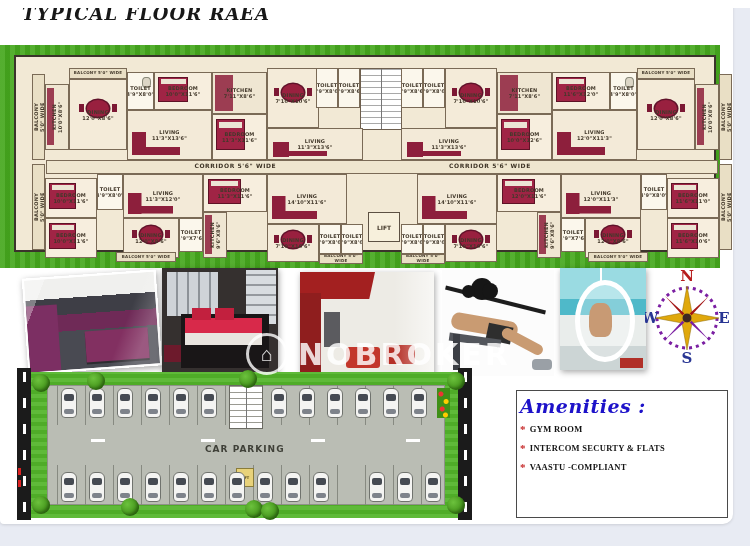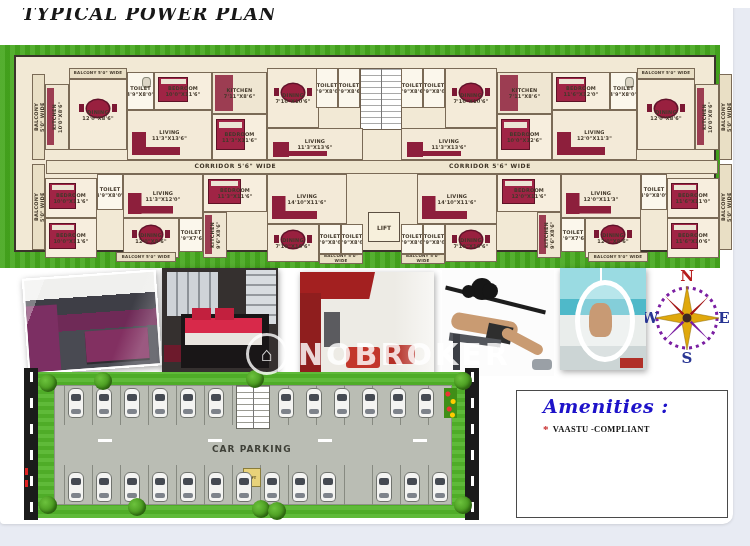--- a/index.html
+++ b/index.html
@@ -95,21 +95,21 @@
   #compass text{font:700 15px "DejaVu Serif",serif;fill:#283593;}
   #compass text.north{fill:#b71c1c;}
 
   
   #watermark{position:absolute;left:246px;top:330px;width:270px;height:48px;display:flex;align-items:center;gap:10px;z-index:30;pointer-events:none;}
   #watermark .wicon{width:36px;height:36px;border:3px solid rgba(255,255,255,.8);border-radius:50%;display:flex;align-items:center;justify-content:center;
     color:rgba(255,255,255,.85);font-size:20px;line-height:1;}
   #watermark .wtext{font:700 30px "DejaVu Sans",sans-serif;color:rgba(255,255,255,.82);letter-spacing:3px;}
 
   
-  #parking{position:absolute;left:8px;top:368px;width:723px;height:154px;}
+  #parking{position:absolute;left:1px;top:368px;width:723px;height:154px;}
   .road{position:absolute;top:0;width:14px;height:152px;background:#1b1b1b;}
   .road::before{content:"";position:absolute;left:50%;top:4px;width:3px;height:142px;margin-left:-1.5px;
     background:repeating-linear-gradient(180deg,#fff 0 10px,transparent 10px 26px);}
   #road-left{left:16px;} #road-right{left:457px;}
   .redtick{position:absolute;width:3px;height:7px;background:#d22;left:17px;}
   #lawn{position:absolute;left:30px;top:4px;width:427px;height:146px;background:#53b52a;
     background-image:repeating-linear-gradient(0deg,rgba(255,255,255,.07) 0 4px,rgba(0,0,0,.05) 4px 8px);}
   #lot{position:absolute;left:46px;top:17px;width:398px;height:120px;background:#babdb4;border:1px solid #8f9289;box-sizing:border-box;}
   .stall-lines{position:absolute;left:56px;width:380px;height:40px;
     background:repeating-linear-gradient(90deg,#878a81 0 1px,transparent 1px 28px);}
@@ -124,33 +124,33 @@
     display:flex;align-items:center;justify-content:center;font:700 3.5px "DejaVu Sans",sans-serif;color:#4c4016;}
   #parking-label{position:absolute;left:204px;top:76px;font:700 9px "DejaVu Sans",sans-serif;color:#3f4038;letter-spacing:1px;}
   .dash{position:absolute;top:71px;width:14px;height:3px;background:#fff;}
   .tree{position:absolute;width:18px;height:18px;border-radius:50%;
     background:radial-gradient(circle at 35% 35%,#6cc23d,#3f8f17 70%,#2c6b0e);box-shadow:inset -2px -2px 3px rgba(0,0,0,.3);}
   #flowerbed{position:absolute;left:436px;top:20px;width:13px;height:30px;background:
     radial-gradient(circle at 30% 20%,#e33 2px,transparent 3px),radial-gradient(circle at 70% 45%,#fc0 2px,transparent 3px),
     radial-gradient(circle at 40% 70%,#e33 2px,transparent 3px),radial-gradient(circle at 65% 90%,#fc0 2px,transparent 3px),#3f8f17;}
 
   
-  #amenities{position:absolute;left:516px;top:390px;width:212px;height:128px;background:#fff;border:1.5px solid #4a4a4a;box-sizing:border-box;padding:4px 26px 0;}
+  #amenities{position:absolute;left:516px;top:390px;width:212px;height:128px;background:#fff;border:1.5px solid #4a4a4a;box-sizing:border-box;padding:4px 3px 0;}
   #amenities .atitle{font:italic 700 19px/1.2 "DejaVu Serif",serif;color:#1d12c9;letter-spacing:.5px;}
   #amenities ul{list-style:none;margin:2px 0 0;padding:0;}
   #amenities li{font:700 8.5px/1.75 "Liberation Serif",serif;color:#141414;letter-spacing:.3px;white-space:nowrap;}
   #amenities li .star{color:#c62828;font-size:11px;margin-right:4px;vertical-align:-1px;}
 </style>
 </head>
 <body>
 
 <div id="stage">
   <div id="main">
 
-    <div class="title1">TYPICAL POWER PLAN</div>
+    <div class="title1">TYPICAL FLOOR RAEA</div>
 
     <div id="plan">
       <div id="building">
         <div id="corridor">
           <span class="corridor-label" id="corridor-label-left">CORRIDOR  5'6" WIDE</span>
           <span class="corridor-label" id="corridor-label-right">CORRIDOR  5'6" WIDE</span>
         </div>
         <div id="stairs"></div>
         <div id="planlift">
           <span>LIFT</span>
@@ -635,19 +635,21 @@
         <div class="tree" style="left: 31px; top: 128px;"></div>
         <div class="tree" style="left: 120px; top: 130px;"></div>
         <div class="tree" style="left: 244px; top: 132px;"></div>
         <div class="tree" style="left: 446px; top: 128px;"></div>
         <div class="tree" style="left: 260px; top: 134px;"></div>
       </div>
 
     <div id="amenities">
       <div class="atitle">Amenities :</div>
       <ul id="amenities-list">
+          <li><span class="star">*</span><span>GYM ROOM</span></li>
+          <li><span class="star">*</span><span>INTERCOM SECURTY &amp; FLATS</span></li>
           <li><span class="star">*</span><span>VAASTU -COMPLIANT</span></li>
         </ul>
     </div>
 
   </div>
   <div id="topbar"></div>
 </div>
 
 </body></html>

